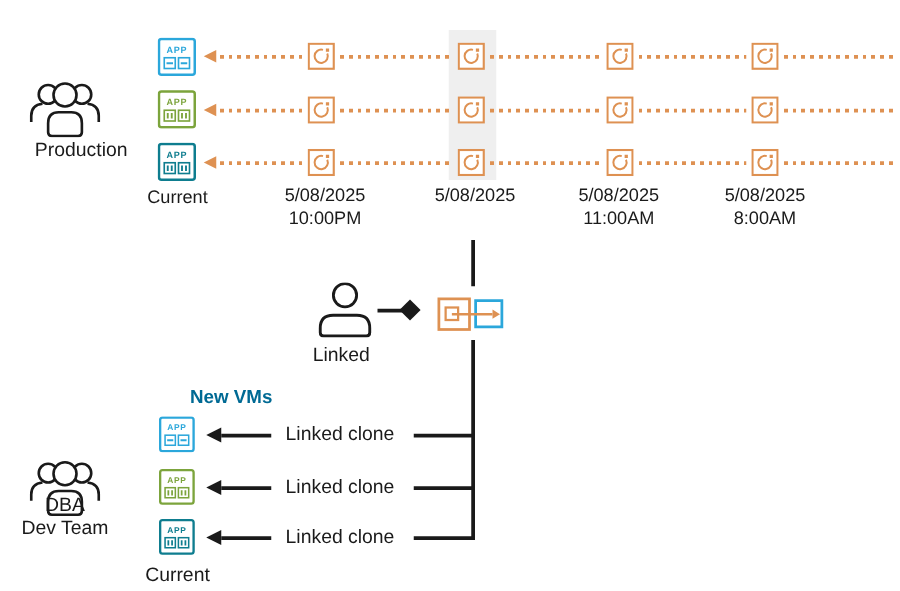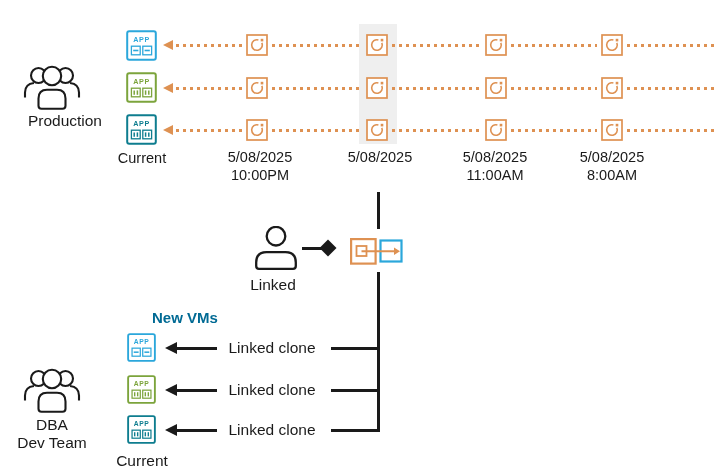--- a/index.html
+++ b/index.html
@@ -210,18 +210,18 @@
   <div class="abs barrow" style="left:165px; top:423.5px;"></div>
   <div class="abs shaft-thick" style="left:177px; top:428.5px; width:40px;"></div>
   <div class="abs name-label" style="left:220px; top:421px; width:104px;">Linked clone</div>
   <div class="abs hline" style="left:331px; top:429px; width:48px;"></div>
 
   <div class="abs name-label" style="left:92px; top:452px; width:100px;">Current</div>
 
   <svg class="abs icon-black" style="left:22px; top:367px;" width="60" height="46">
       <use href="#sym-team"></use>
     </svg>
-  <div class="abs name-label" style="left:2px; top:416px; width:100px;">
+  <div class="abs name-label" style="left:2px; top:396px; width:100px;">
     <div>DBA</div>
     <div>Dev Team</div>
   </div>
 
 </div>
 
 </body></html>

